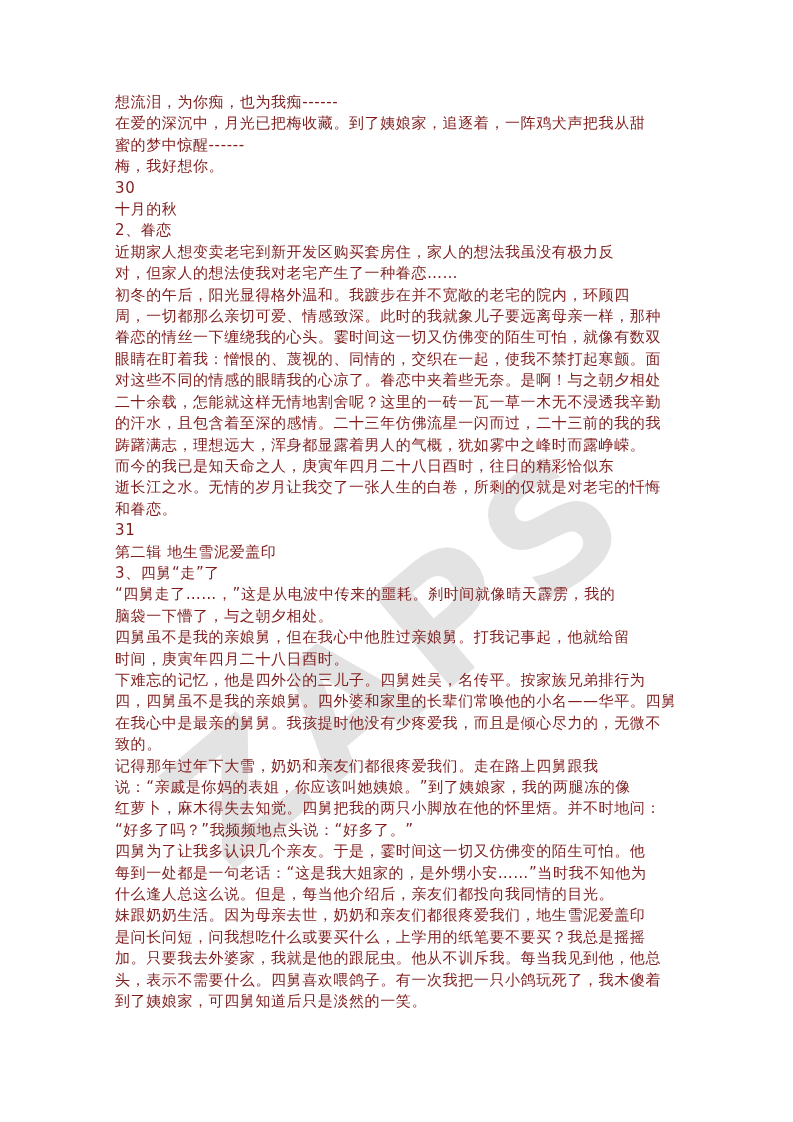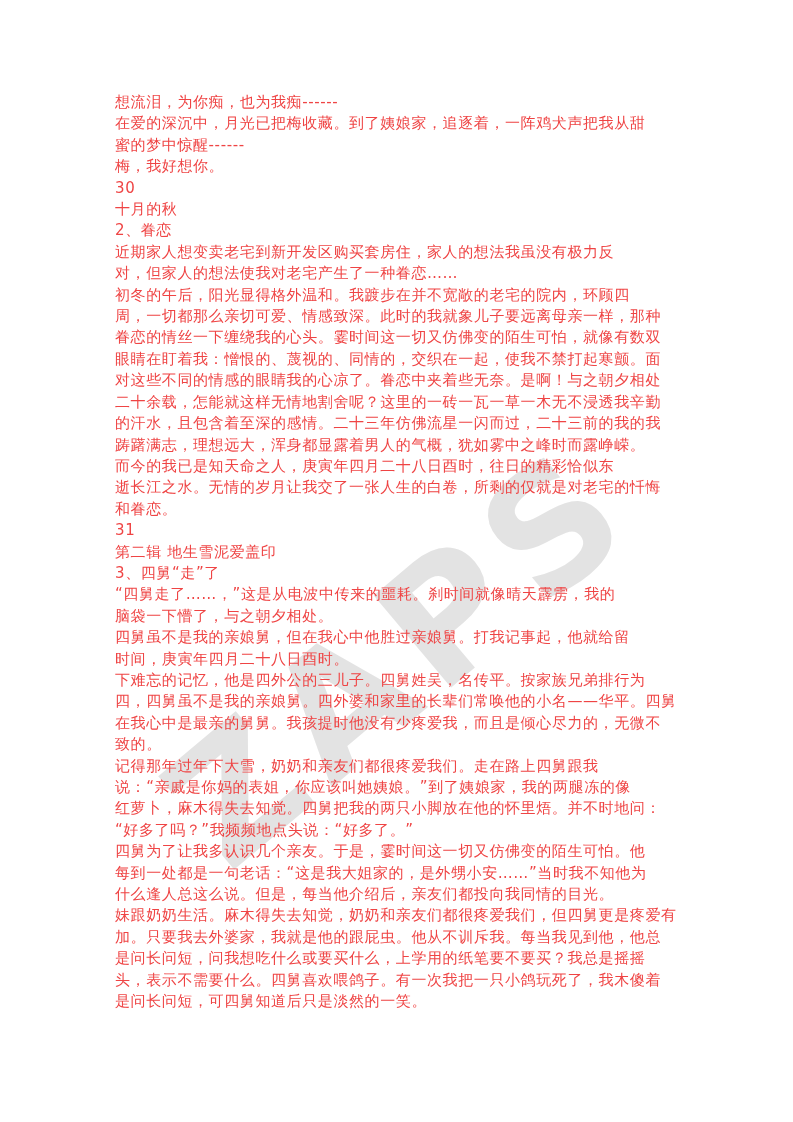--- a/index.html
+++ b/index.html
@@ -30,21 +30,21 @@
     z-index: 0;
     user-select: none;
     white-space: nowrap;
   }
   .content {
     position: absolute;
     left: 115px;
     top: 92px;
     width: 600px;
     z-index: 1;
-    color: #ef4444;
+    color: #7f1d1d;
     font-size: 15px;
     line-height: 21.4px;
     letter-spacing: 0.6px;
   }
   .line {
     white-space: pre-wrap;
     min-height: 21.4px;
   }
 </style>
 </head>
@@ -84,19 +84,19 @@
       <div class="line">四，四舅虽不是我的亲娘舅。四外婆和家里的长辈们常唤他的小名——华平。四舅</div>
       <div class="line">在我心中是最亲的舅舅。我孩提时他没有少疼爱我，而且是倾心尽力的，无微不</div>
       <div class="line">致的。</div>
       <div class="line">记得那年过年下大雪，奶奶和亲友们都很疼爱我们。走在路上四舅跟我</div>
       <div class="line">说：“亲戚是你妈的表姐，你应该叫她姨娘。”到了姨娘家，我的两腿冻的像</div>
       <div class="line">红萝卜，麻木得失去知觉。四舅把我的两只小脚放在他的怀里焐。并不时地问：</div>
       <div class="line">“好多了吗？”我频频地点头说：“好多了。”</div>
       <div class="line">四舅为了让我多认识几个亲友。于是，霎时间这一切又仿佛变的陌生可怕。他</div>
       <div class="line">每到一处都是一句老话：“这是我大姐家的，是外甥小安……”当时我不知他为</div>
       <div class="line">什么逢人总这么说。但是，每当他介绍后，亲友们都投向我同情的目光。</div>
-      <div class="line">妹跟奶奶生活。麻木得失去知觉，奶奶和亲友们都很疼爱我们，但四舅更是疼爱有</div>
+      <div class="line">妹跟奶奶生活。因为母亲去世，奶奶和亲友们都很疼爱我们，地生雪泥爱盖印</div>
+      <div class="line">是问长问短，问我想吃什么或要买什么，上学用的纸笔要不要买？我总是摇摇</div>
       <div class="line">加。只要我去外婆家，我就是他的跟屁虫。他从不训斥我。每当我见到他，他总</div>
-      <div class="line">是问长问短，问我想吃什么或要买什么，上学用的纸笔要不要买？我总是摇摇</div>
       <div class="line">头，表示不需要什么。四舅喜欢喂鸽子。有一次我把一只小鸽玩死了，我木傻着</div>
-      <div class="line">是问长问短，可四舅知道后只是淡然的一笑。</div>
+      <div class="line">到了姨娘家，可四舅知道后只是淡然的一笑。</div>
     </div>
 </div>
 
 </body></html>

